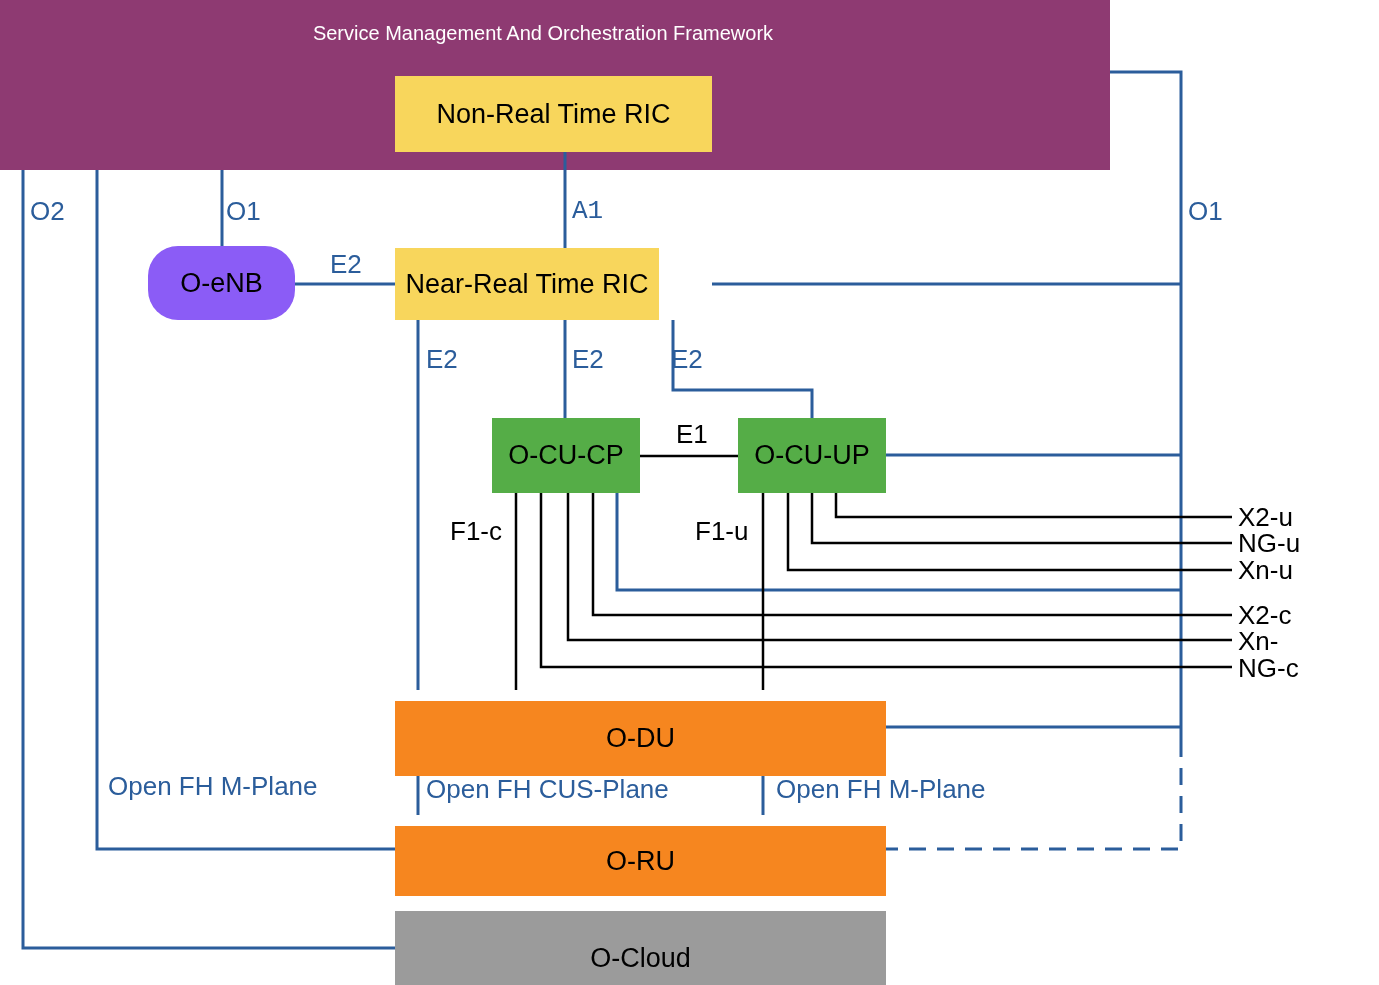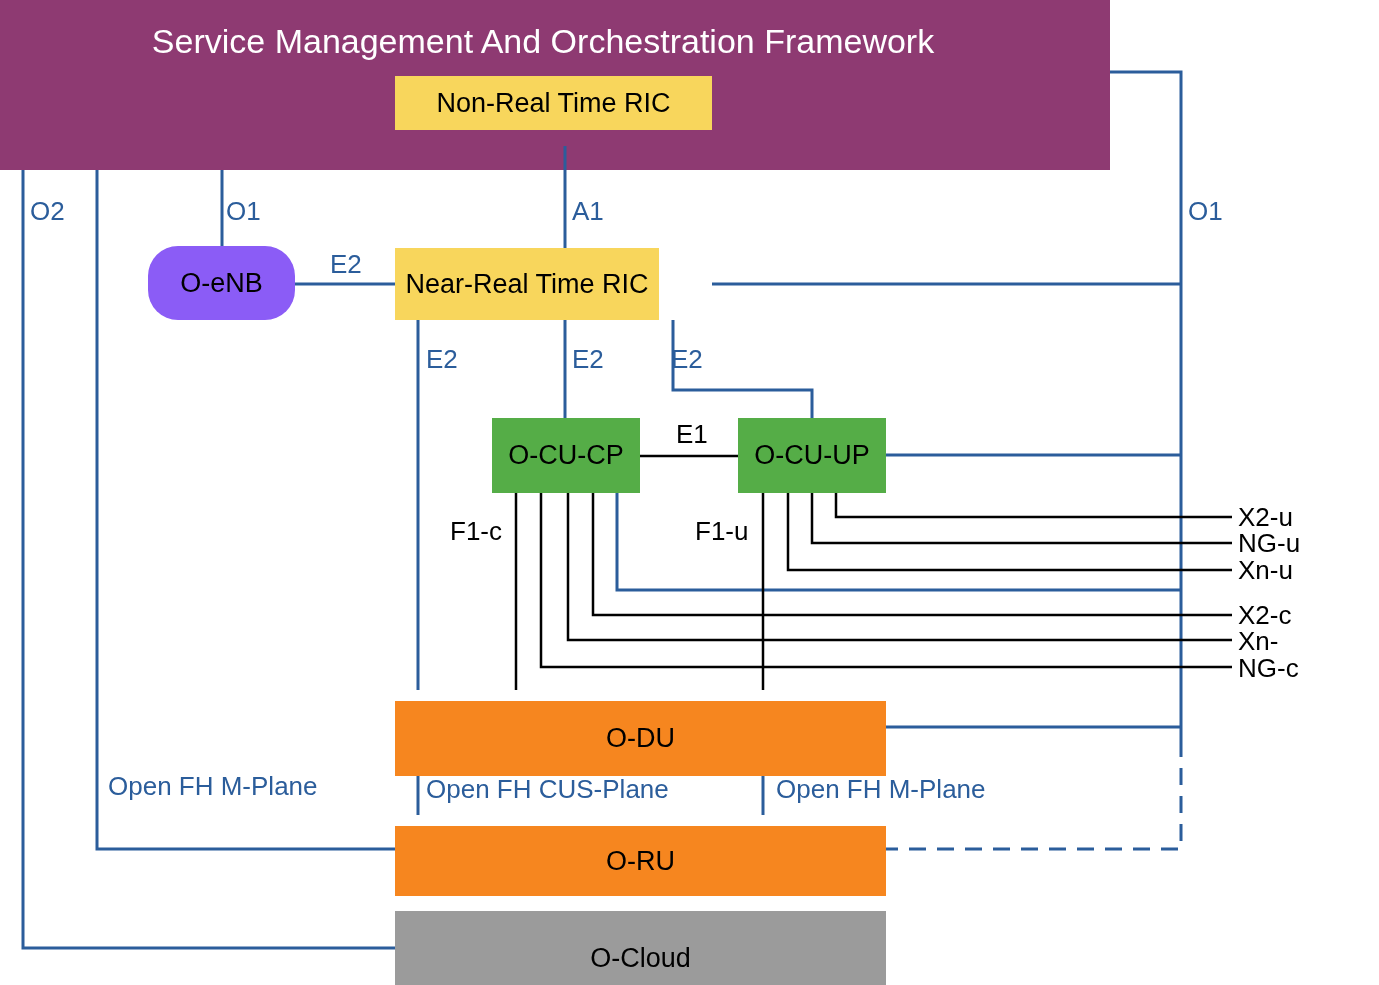--- a/index.html
+++ b/index.html
@@ -31,21 +31,21 @@
     text-align: center;
   }
   .smo-banner { background: #8e3a72; }
   .smo-title {
     position: absolute;
     left: 0;
     top: 22px;
     width: 1086px;
     text-align: center;
     color: #ffffff;
-    font-size: 34px;
+    font-size: 20px;
   }
   .yellow { background: #f8d65c; }
   .green  { background: #55ad47; }
   .orange { background: #f6861f; margin-top: 11px; }
   .gray-light { background: #8b5cf6; border-radius: 30px; }
   .gray-dark  { background: #9b9b9b; color: #000000; }
   .lbl {
     position: absolute;
     font-size: 26px;
     color: #2b5d9b;
@@ -87,21 +87,21 @@
     <path class="wire-black" d="M516 493 V690"></path>
     <path class="wire-black" d="M763 493 V690"></path>
     <path class="wire-black" d="M836 493 V517 H1232"></path>
     <path class="wire-black" d="M812 493 V543 H1232"></path>
     <path class="wire-black" d="M788 493 V570 H1232"></path>
     <path class="wire-black" d="M593 493 V615 H1232"></path>
     <path class="wire-black" d="M568 493 V640 H1232"></path>
     <path class="wire-black" d="M541 493 V667 H1232"></path>
   </svg>
 
-  <div class="node yellow" style="left:395px;top:76px;width:317px;height:54px;">
+  <div class="node yellow" style="left:395px;top:76px;width:317px;height:76px;">
     <span>Non-Real Time RIC</span>
   </div>
 
   <div class="node gray-light" style="left:148px;top:246px;width:147px;height:74px;">
     <span>O-eNB</span>
   </div>
 
   <div class="node yellow" style="left:395px;top:248px;width:264px;height:72px;">
     <span>Near-Real Time RIC</span>
   </div>
@@ -121,21 +121,21 @@
   <div class="node orange" style="left:395px;top:815px;width:491px;height:70px;">
     <span>O-RU</span>
   </div>
 
   <div class="node gray-dark" style="left:395px;top:911px;width:491px;height:94px;">
     <span>O-Cloud</span>
   </div>
 
   <div class="lbl" style="left:30px;top:198px;">O2</div>
   <div class="lbl" style="left:226px;top:198px;">O1</div>
-  <div class="lbl" style="left:572px;top:198px;">A1</div>
+  <div class="lbl" style="left:572px;top:198px;font-family:Liberation Mono, monospace;">A1</div>
   <div class="lbl" style="left:1188px;top:198px;">O1</div>
   <div class="lbl" style="left:330px;top:251px;">E2</div>
   <div class="lbl" style="left:426px;top:346px;">E2</div>
   <div class="lbl" style="left:572px;top:346px;">E2</div>
   <div class="lbl" style="left:671px;top:346px;">E2</div>
   <div class="lbl black" style="left:676px;top:421px;">E1</div>
   <div class="lbl black" style="left:450px;top:518px;">F1-c</div>
   <div class="lbl black" style="left:695px;top:518px;">F1-u</div>
   <div class="lbl black" style="left:1238px;top:504px;">X2-u</div>
   <div class="lbl black" style="left:1238px;top:530px;">NG-u</div>

